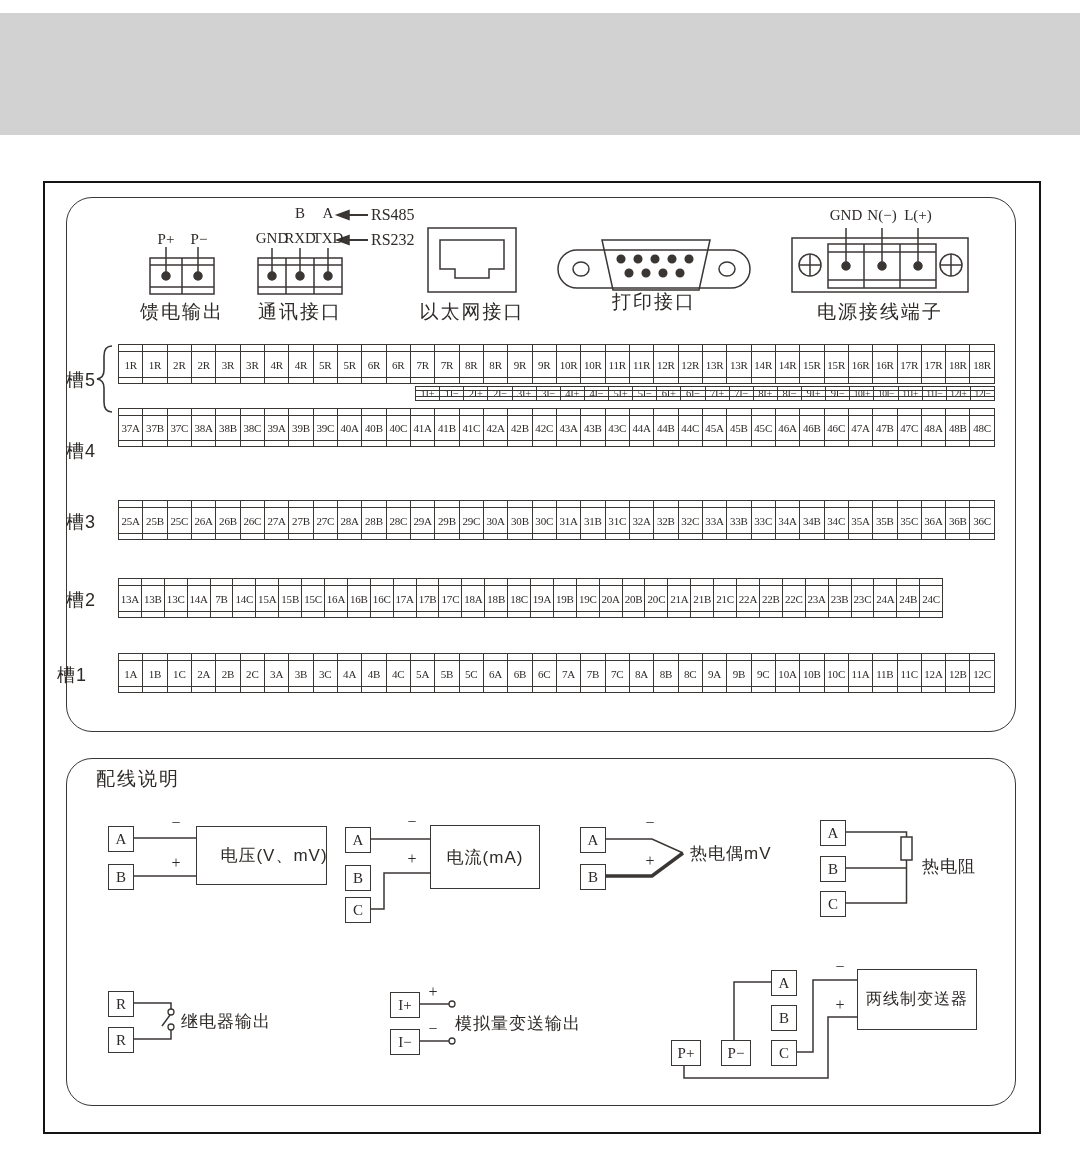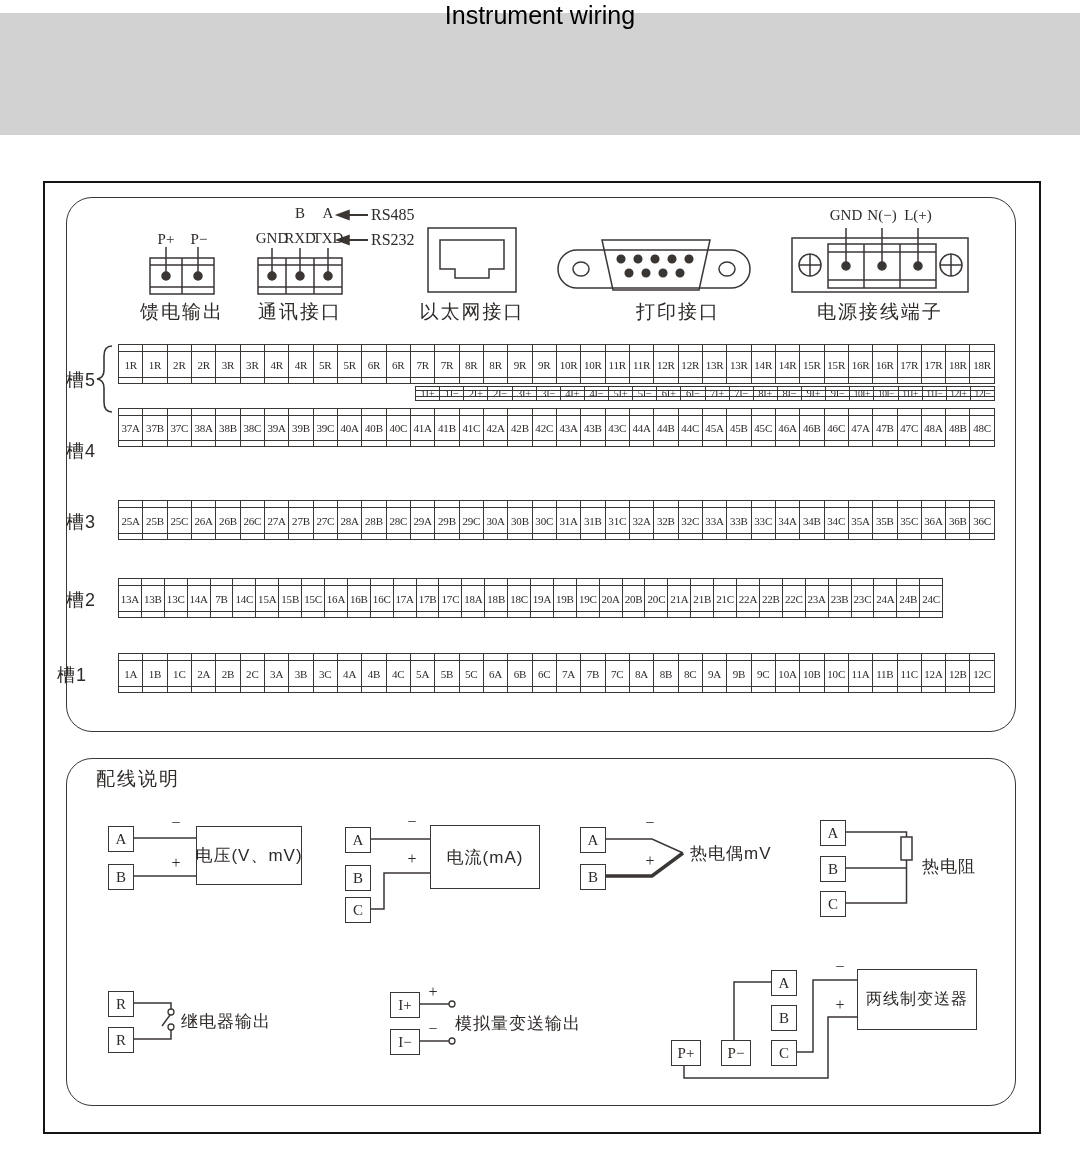--- a/index.html
+++ b/index.html
@@ -50,21 +50,20 @@
   .sign{position:absolute;transform:translateX(-50%);font-family:"Liberation Serif",serif;
         font-size:16px;color:var(--tx);}
   .wlabel{position:absolute;font-size:17px;letter-spacing:1px;color:var(--tx);white-space:nowrap;}
 </style>
 </head>
 <body>
 
 <div class="page">
 
   <div class="header">
-    <div class="subtitle">Instrument wiring</div>
   </div>
 
   <div class="outer"></div>
   <div class="panel panel-top"></div>
   <div class="panel panel-bottom"></div>
 
   <svg class="lines" width="1080" height="1153" viewBox="0 0 1080 1153" fill="none" stroke="#3a3634" stroke-width="1.5">
 
     <g>
       <rect x="150" y="258" width="64" height="36"></rect>
@@ -200,21 +199,21 @@
   <div class="pin-label" style="left:328px;top:230px;">TXD</div>
   <div class="rs-label" style="left:371px;top:231px;">RS232</div>
 
   <div class="pin-label" style="left:846px;top:207px;">GND</div>
   <div class="pin-label" style="left:882px;top:207px;">N(−)</div>
   <div class="pin-label" style="left:918px;top:207px;">L(+)</div>
 
   <div class="caption" style="left:182px;top:299px;">馈电输出</div>
   <div class="caption" style="left:300px;top:299px;">通讯接口</div>
   <div class="caption" style="left:472px;top:299px;">以太网接口</div>
-  <div class="caption" style="left:654px;top:299px;margin-left:24px;">打印接口</div>
+  <div class="caption" style="left:654px;top:289px;">打印接口</div>
   <div class="caption" style="left:880px;top:299px;">电源接线端子</div>
 
   <div class="slot-label" style="left:66px;top:368px;">槽5</div>
   <div class="slot-label" style="left:66px;top:439px;">槽4</div>
   <div class="slot-label" style="left:66px;top:510px;">槽3</div>
   <div class="slot-label" style="left:66px;top:588px;">槽2</div>
   <div class="slot-label" style="left:57px;top:663px;">槽1</div>
 
   <div class="strip" style="left:118px;top:344px;width:877px;height:40px;">
       <div class="tcol">
@@ -1248,21 +1247,21 @@
         <div class="bb"></div>
       </div>
     </div>
 
   <div class="sec-title" style="left:96px;top:766px;">配线说明</div>
 
   <div class="tbox" style="left:108px;top:826px;">A</div>
   <div class="tbox" style="left:108px;top:864px;">B</div>
   <div class="sign" style="left:176px;top:814px;">−</div>
   <div class="sign" style="left:176px;top:854px;">+</div>
-  <div class="dbox" style="left:196px;top:826px;width:104px;height:57px;">电压(V、mV)</div>
+  <div class="dbox" style="left:196px;top:826px;width:104px;height:57px;padding-left:25px;">电压(V、mV)</div>
 
   <div class="tbox" style="left:345px;top:827px;">A</div>
   <div class="tbox" style="left:345px;top:865px;">B</div>
   <div class="tbox" style="left:345px;top:897px;">C</div>
   <div class="sign" style="left:412px;top:813px;">−</div>
   <div class="sign" style="left:412px;top:850px;">+</div>
   <div class="dbox" style="left:430px;top:825px;width:108px;height:62px;">电流(mA)</div>
 
   <div class="tbox" style="left:580px;top:827px;">A</div>
   <div class="tbox" style="left:580px;top:864px;">B</div>

